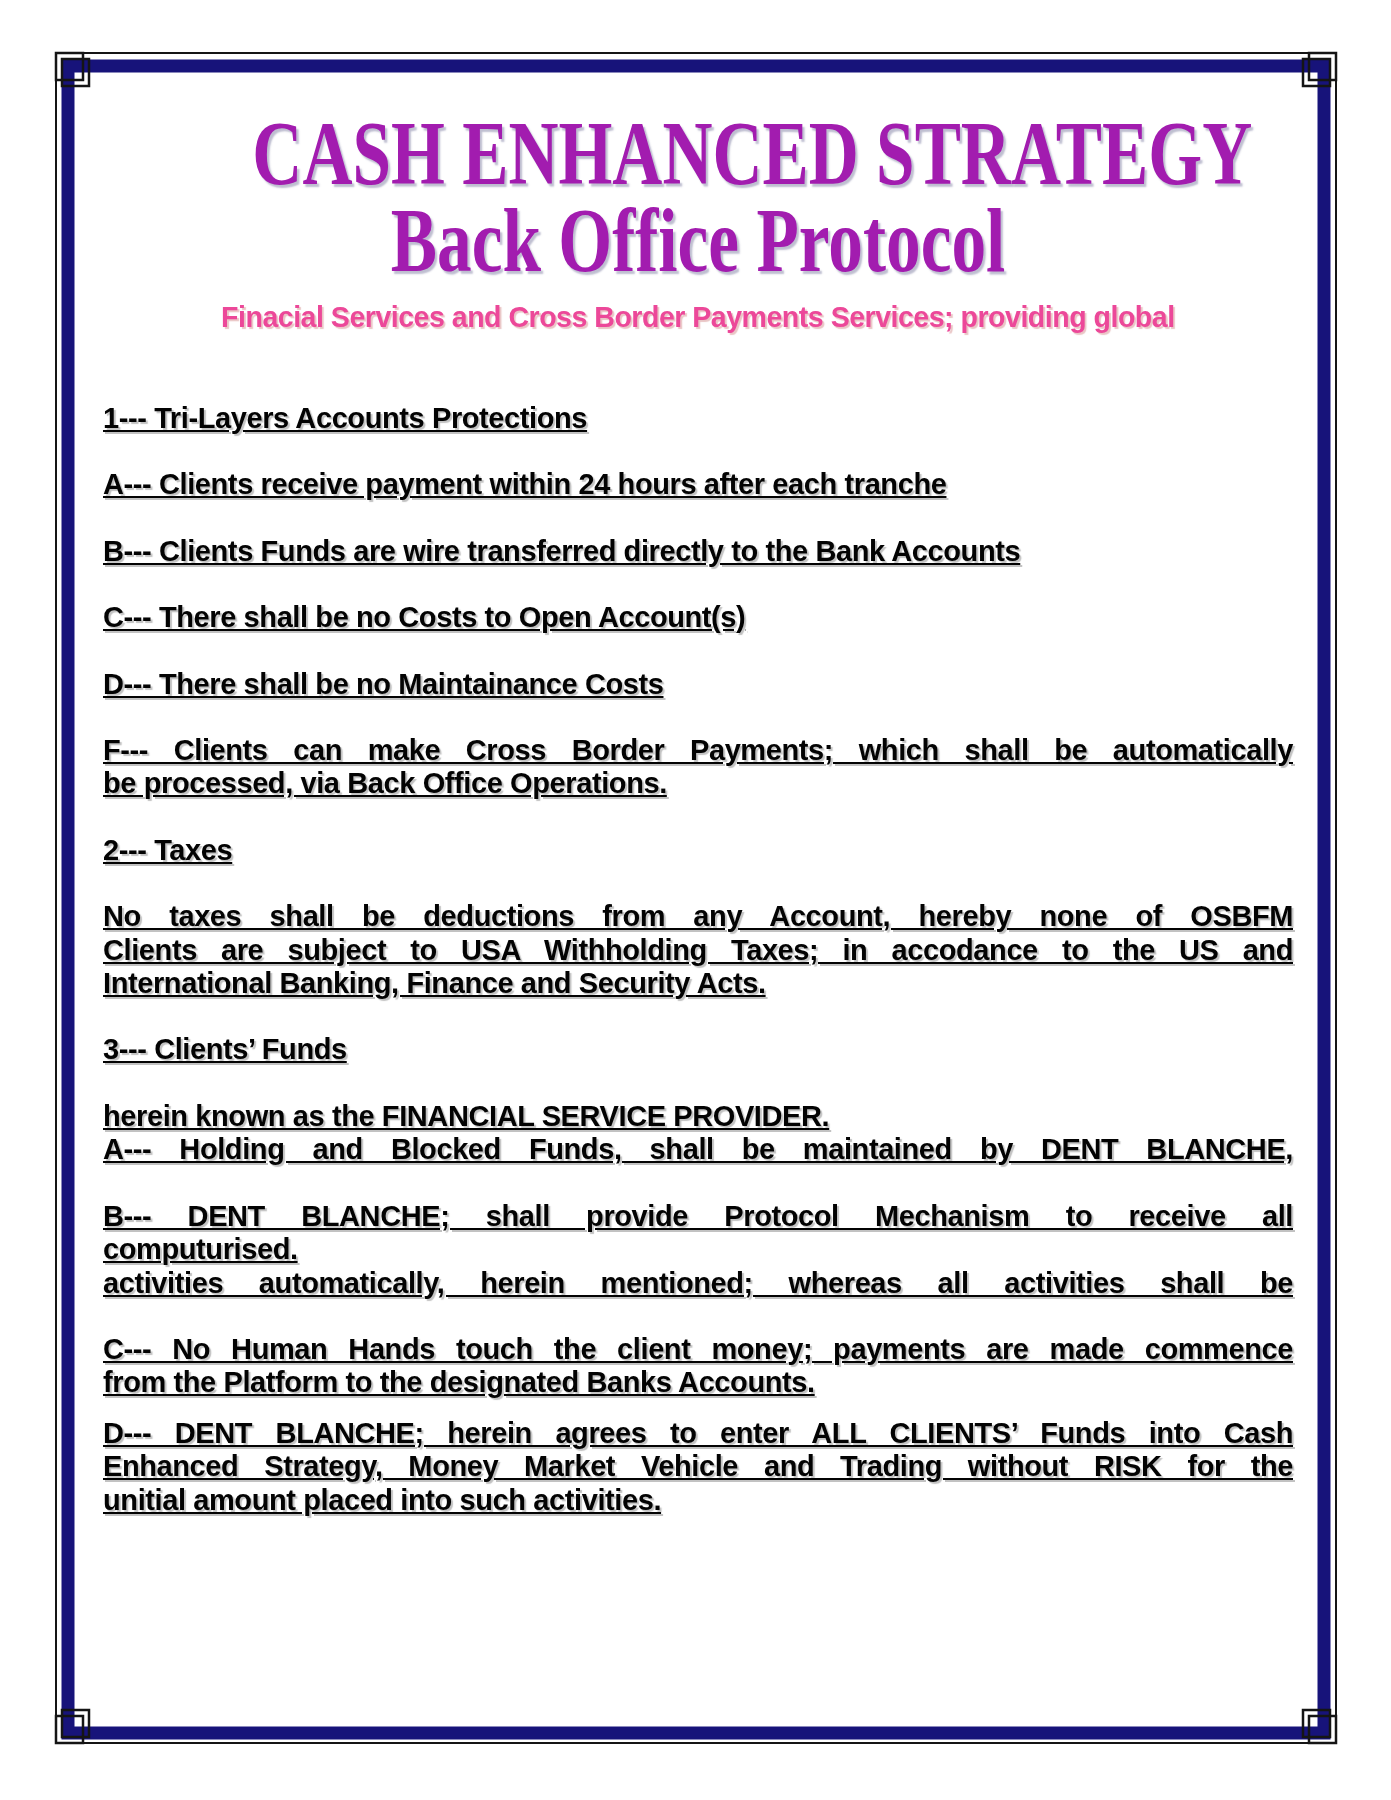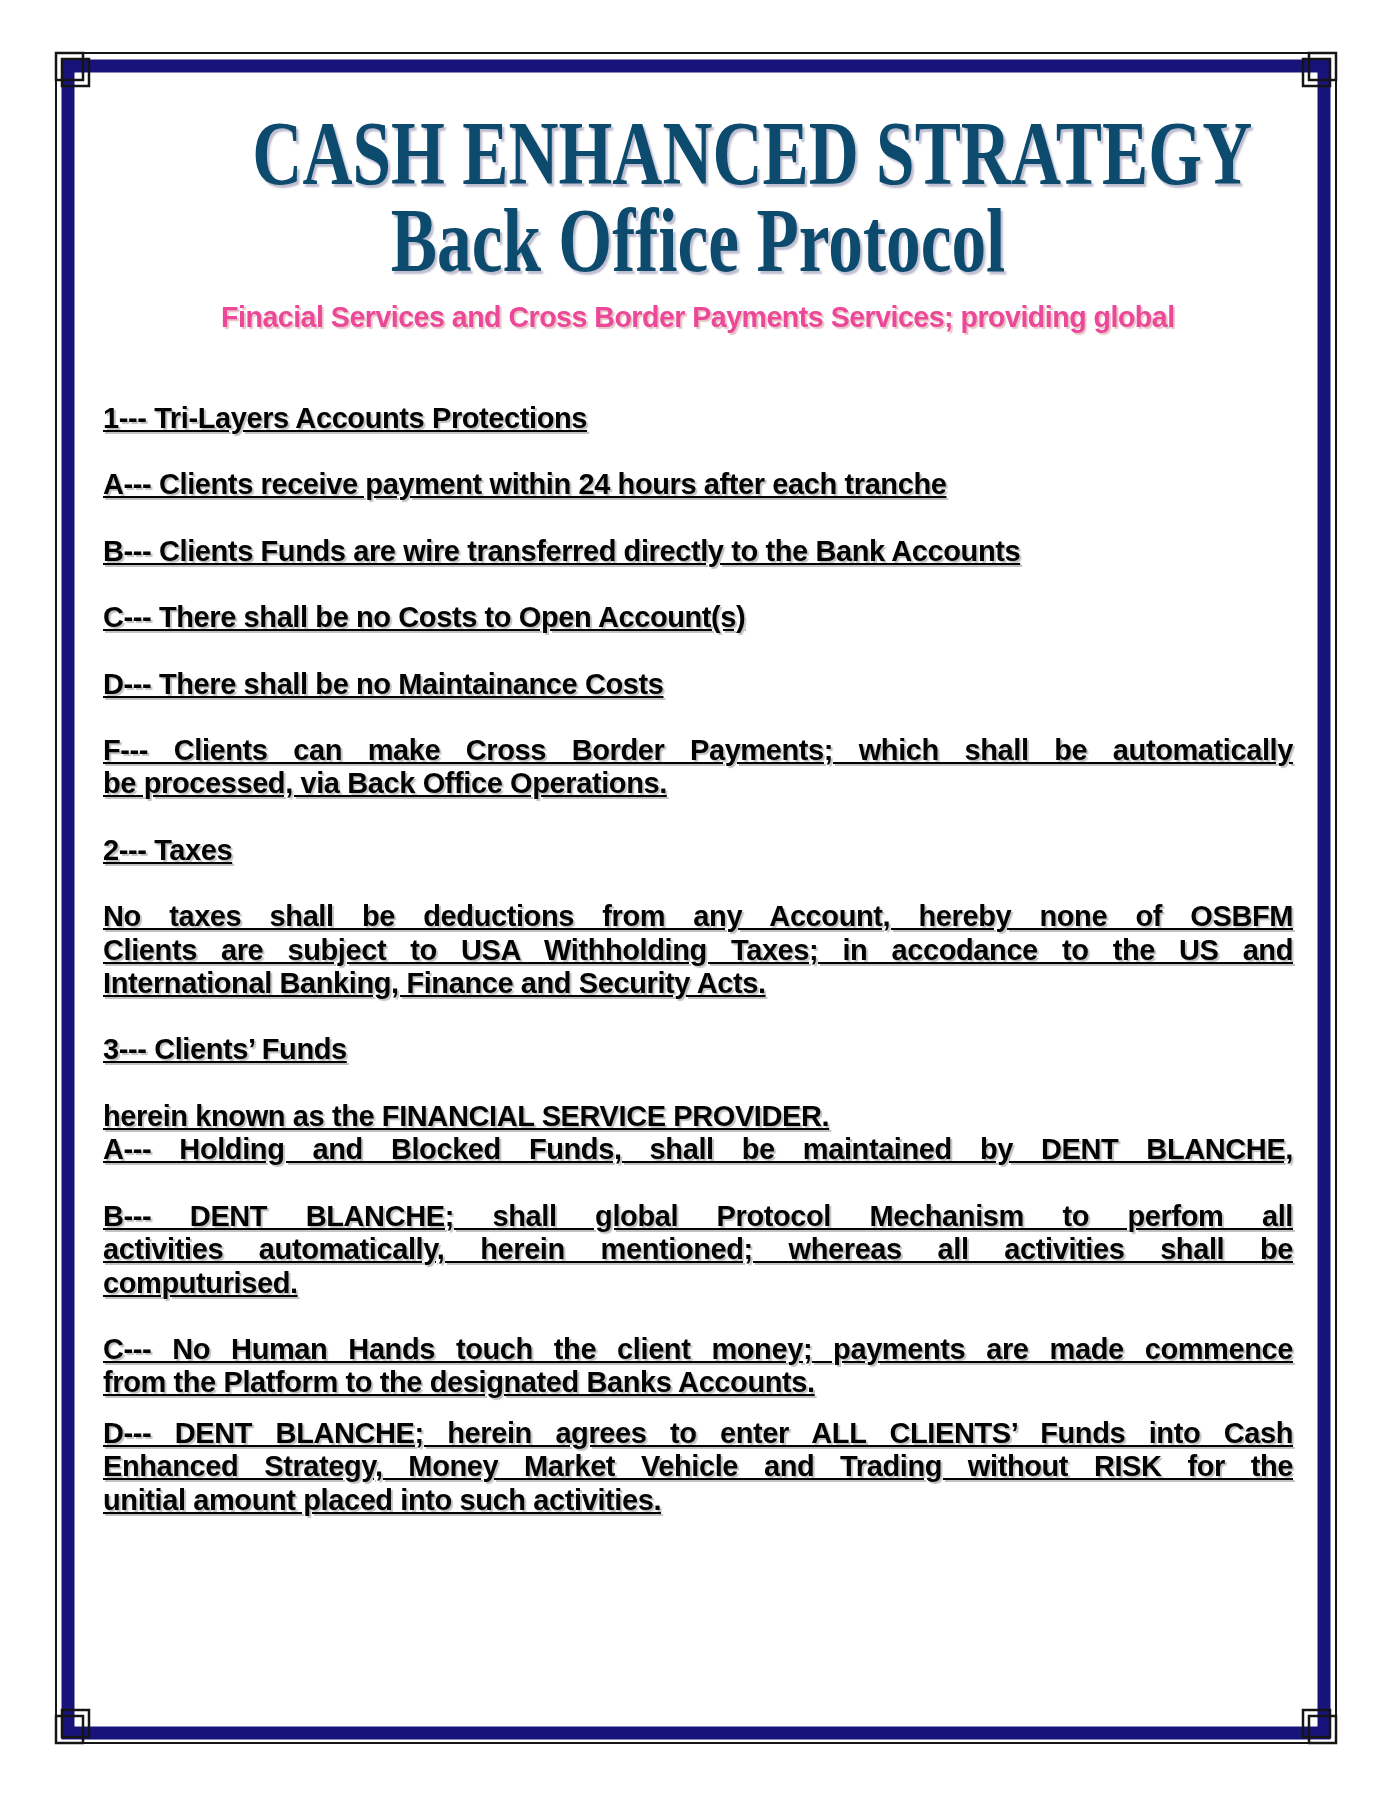--- a/index.html
+++ b/index.html
@@ -11,21 +11,21 @@
     font-family:"Liberation Sans", sans-serif;
   }
   .frame-svg{position:absolute;left:0;top:0;width:1391px;height:1800px;}
 
   .title-block{
     position:absolute;left:103px;top:110px;width:1190px;
     text-align:center;
     font-family:"Liberation Serif", serif;
     font-weight:bold;
     font-size:90px;line-height:87px;
-    color:#0c4a6e;
+    color:#a21caf;
     white-space:nowrap;
   }
   .title-line{display:block;}
   .title-line > span{
     display:inline-block;
     transform:scaleX(0.77);
     transform-origin:50% 50%;
     text-shadow:3px 3px 2px rgba(110,110,150,0.45);
   }
 
@@ -136,23 +136,23 @@
         <div class="bline ll">International Banking, Finance and Security Acts.</div>
       </div>
       <div class="para">
         <div class="bline ll">3--- Clients’ Funds</div>
       </div>
       <div class="para">
         <div class="bline ll">herein known as the FINANCIAL SERVICE PROVIDER.</div>
         <div class="bline jl">A--- Holding and Blocked Funds, shall be maintained by DENT BLANCHE,</div>
       </div>
       <div class="para">
-        <div class="bline jl">B--- DENT BLANCHE; shall global Protocol Mechanism to perfom all</div>
+        <div class="bline jl">B--- DENT BLANCHE; shall provide Protocol Mechanism to receive all</div>
+        <div class="bline ll">computurised.</div>
         <div class="bline jl">activities automatically, herein mentioned; whereas all activities shall be</div>
-        <div class="bline ll">computurised.</div>
       </div>
       <div class="para">
         <div class="bline jl">C--- No Human Hands touch the client money; payments are made commence</div>
         <div class="bline ll">from the Platform to the designated Banks Accounts.</div>
       </div>
       <div class="para tight">
         <div class="bline jl">D--- DENT BLANCHE; herein agrees to enter ALL CLIENTS’ Funds into Cash</div>
         <div class="bline jl">Enhanced Strategy, Money Market Vehicle and Trading without RISK for the</div>
         <div class="bline ll">unitial amount placed into such activities.</div>
       </div>

